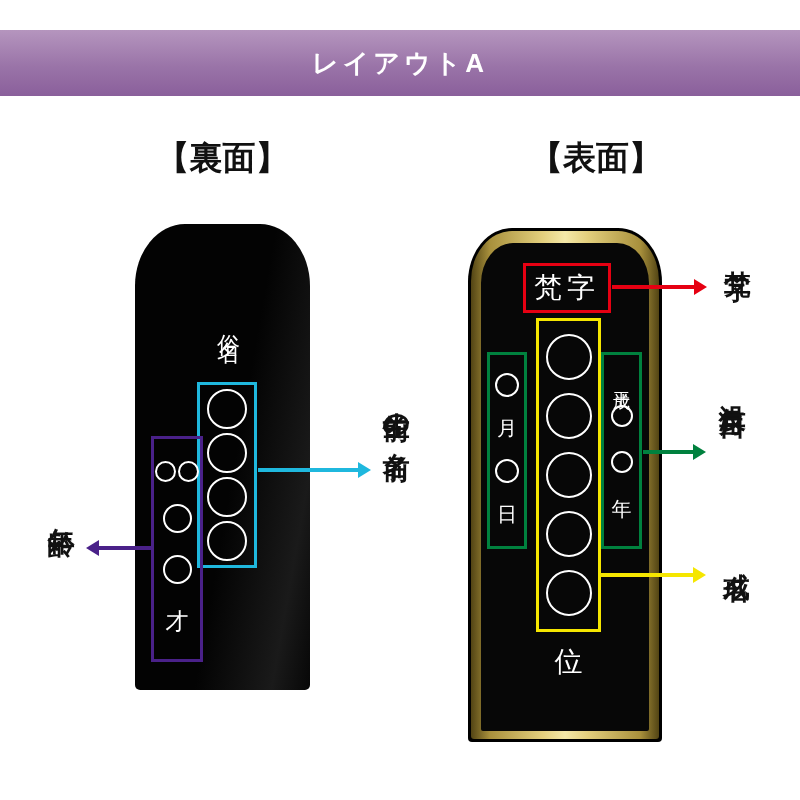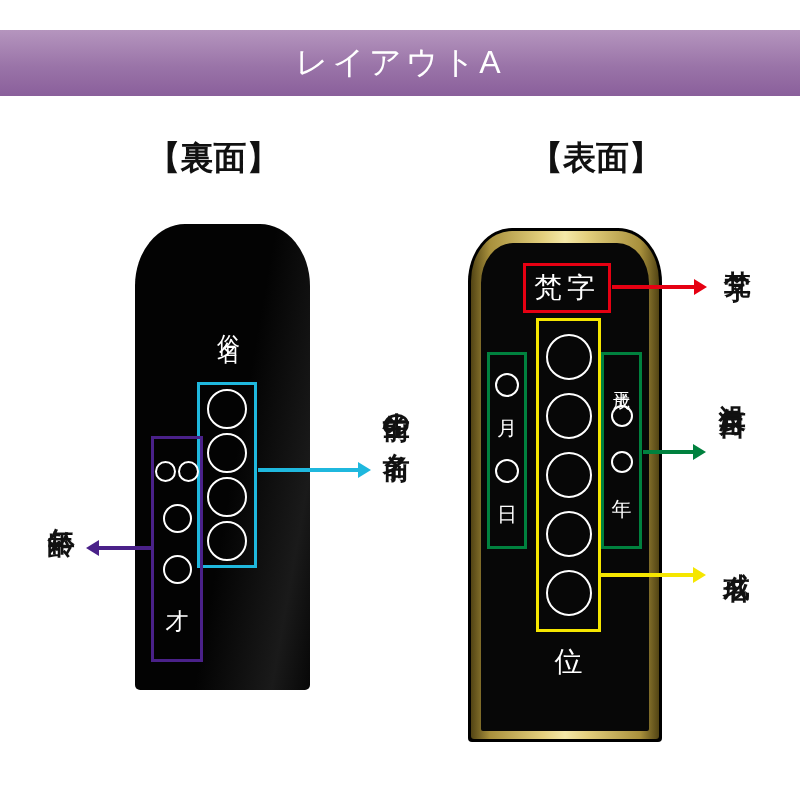--- a/index.html
+++ b/index.html
@@ -6,27 +6,27 @@
   .page{position:relative;width:800px;height:800px;background:#fff;overflow:hidden;
         font-family:"Liberation Serif","DejaVu Serif",serif;}
 
   
   .banner{position:absolute;left:0;top:30px;width:800px;height:66px;
     background:linear-gradient(180deg,#b painted 0,#fff 0);
     background:linear-gradient(180deg,#bродив 0);
   }
   .banner{background:linear-gradient(180deg,#b595be 0%,#9a74a8 55%,#8a5f9b 100%);
     display:flex;align-items:center;justify-content:center;}
-  .banner span{color:#fff;font-size:32px;font-weight:normal;letter-spacing:4px;
+  .banner span{color:#fff;font-size:26px;font-weight:bold;letter-spacing:4px;
     font-family:"Liberation Sans","DejaVu Sans",sans-serif;text-align:right;}
 
   
   .heading{position:absolute;margin:0;font-size:33px;font-weight:bold;color:#111;
     font-family:"Liberation Sans","DejaVu Sans",sans-serif;text-align:center;}
-  #back-heading{left:126px;top:136px;width:175px;text-align:center;}
+  #back-heading{left:135px;top:136px;width:175px;text-align:center;}
   #front-heading{left:468px;top:136px;width:194px;text-align:right;}
 
   
   .tablet-back{position:absolute;left:135px;top:224px;width:175px;height:466px;
     background:linear-gradient(100deg,#030303 55%,#1a1a1a 85%,#070707 100%);
     border-radius:50px 50px 5px 5px / 62px 62px 5px 5px;}
   .tablet-front{position:absolute;left:468px;top:228px;width:194px;height:514px;
     background:#000;border-radius:44px 44px 4px 4px / 54px 54px 4px 4px;}
   .gold-frame{position:absolute;inset:3px;
     border-radius:41px 41px 3px 3px / 50px 50px 3px 3px;

